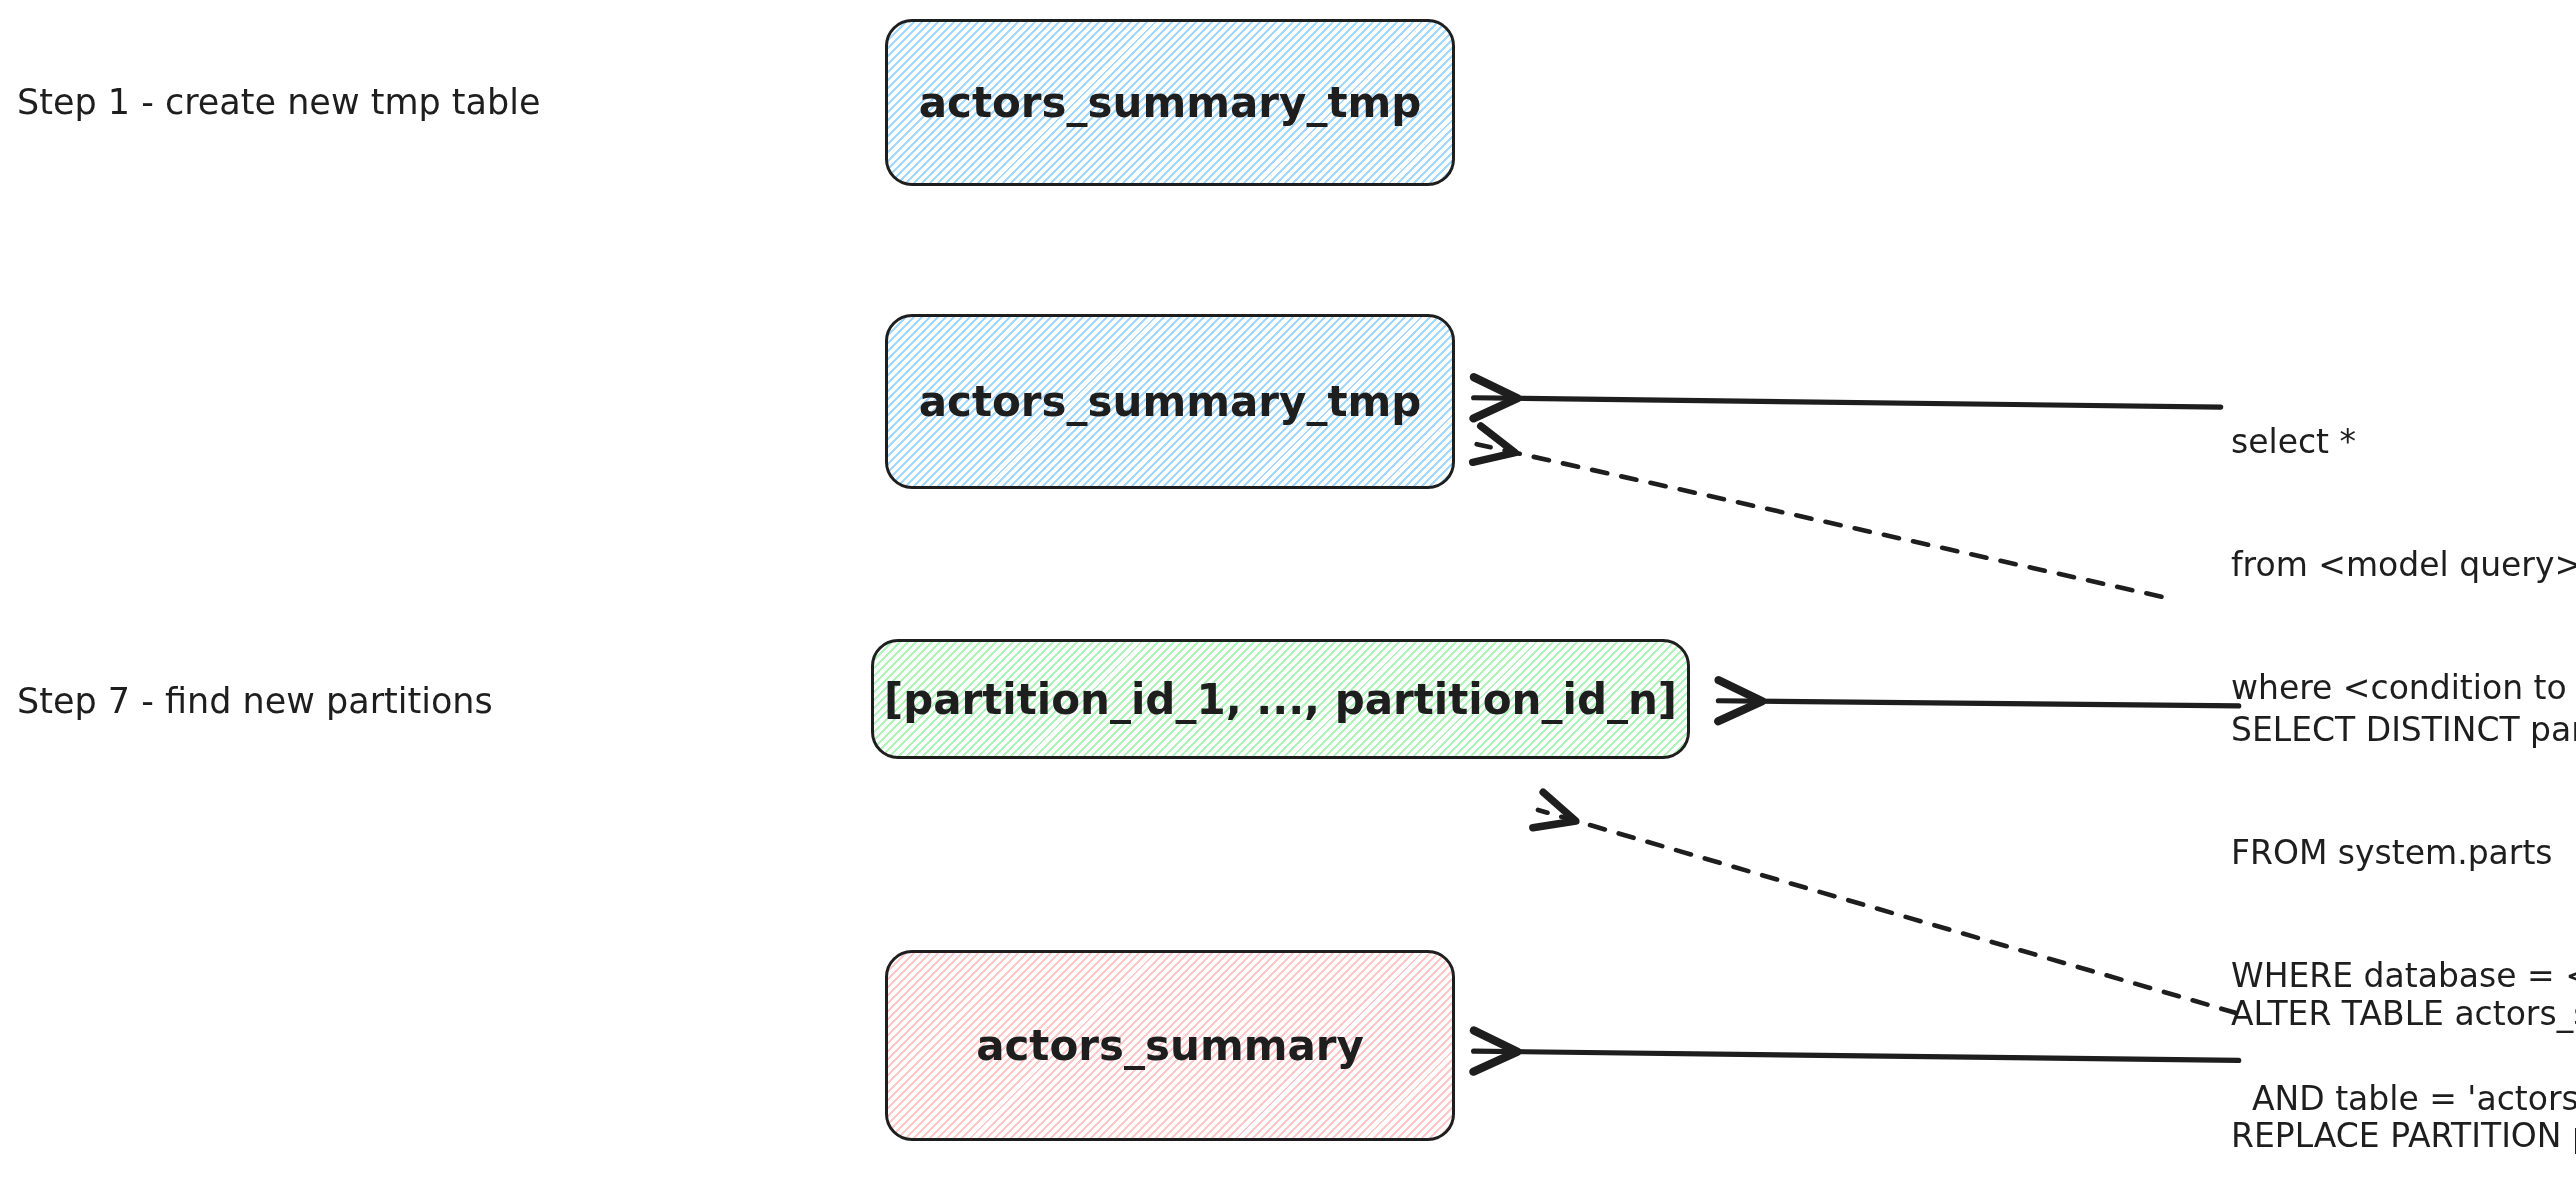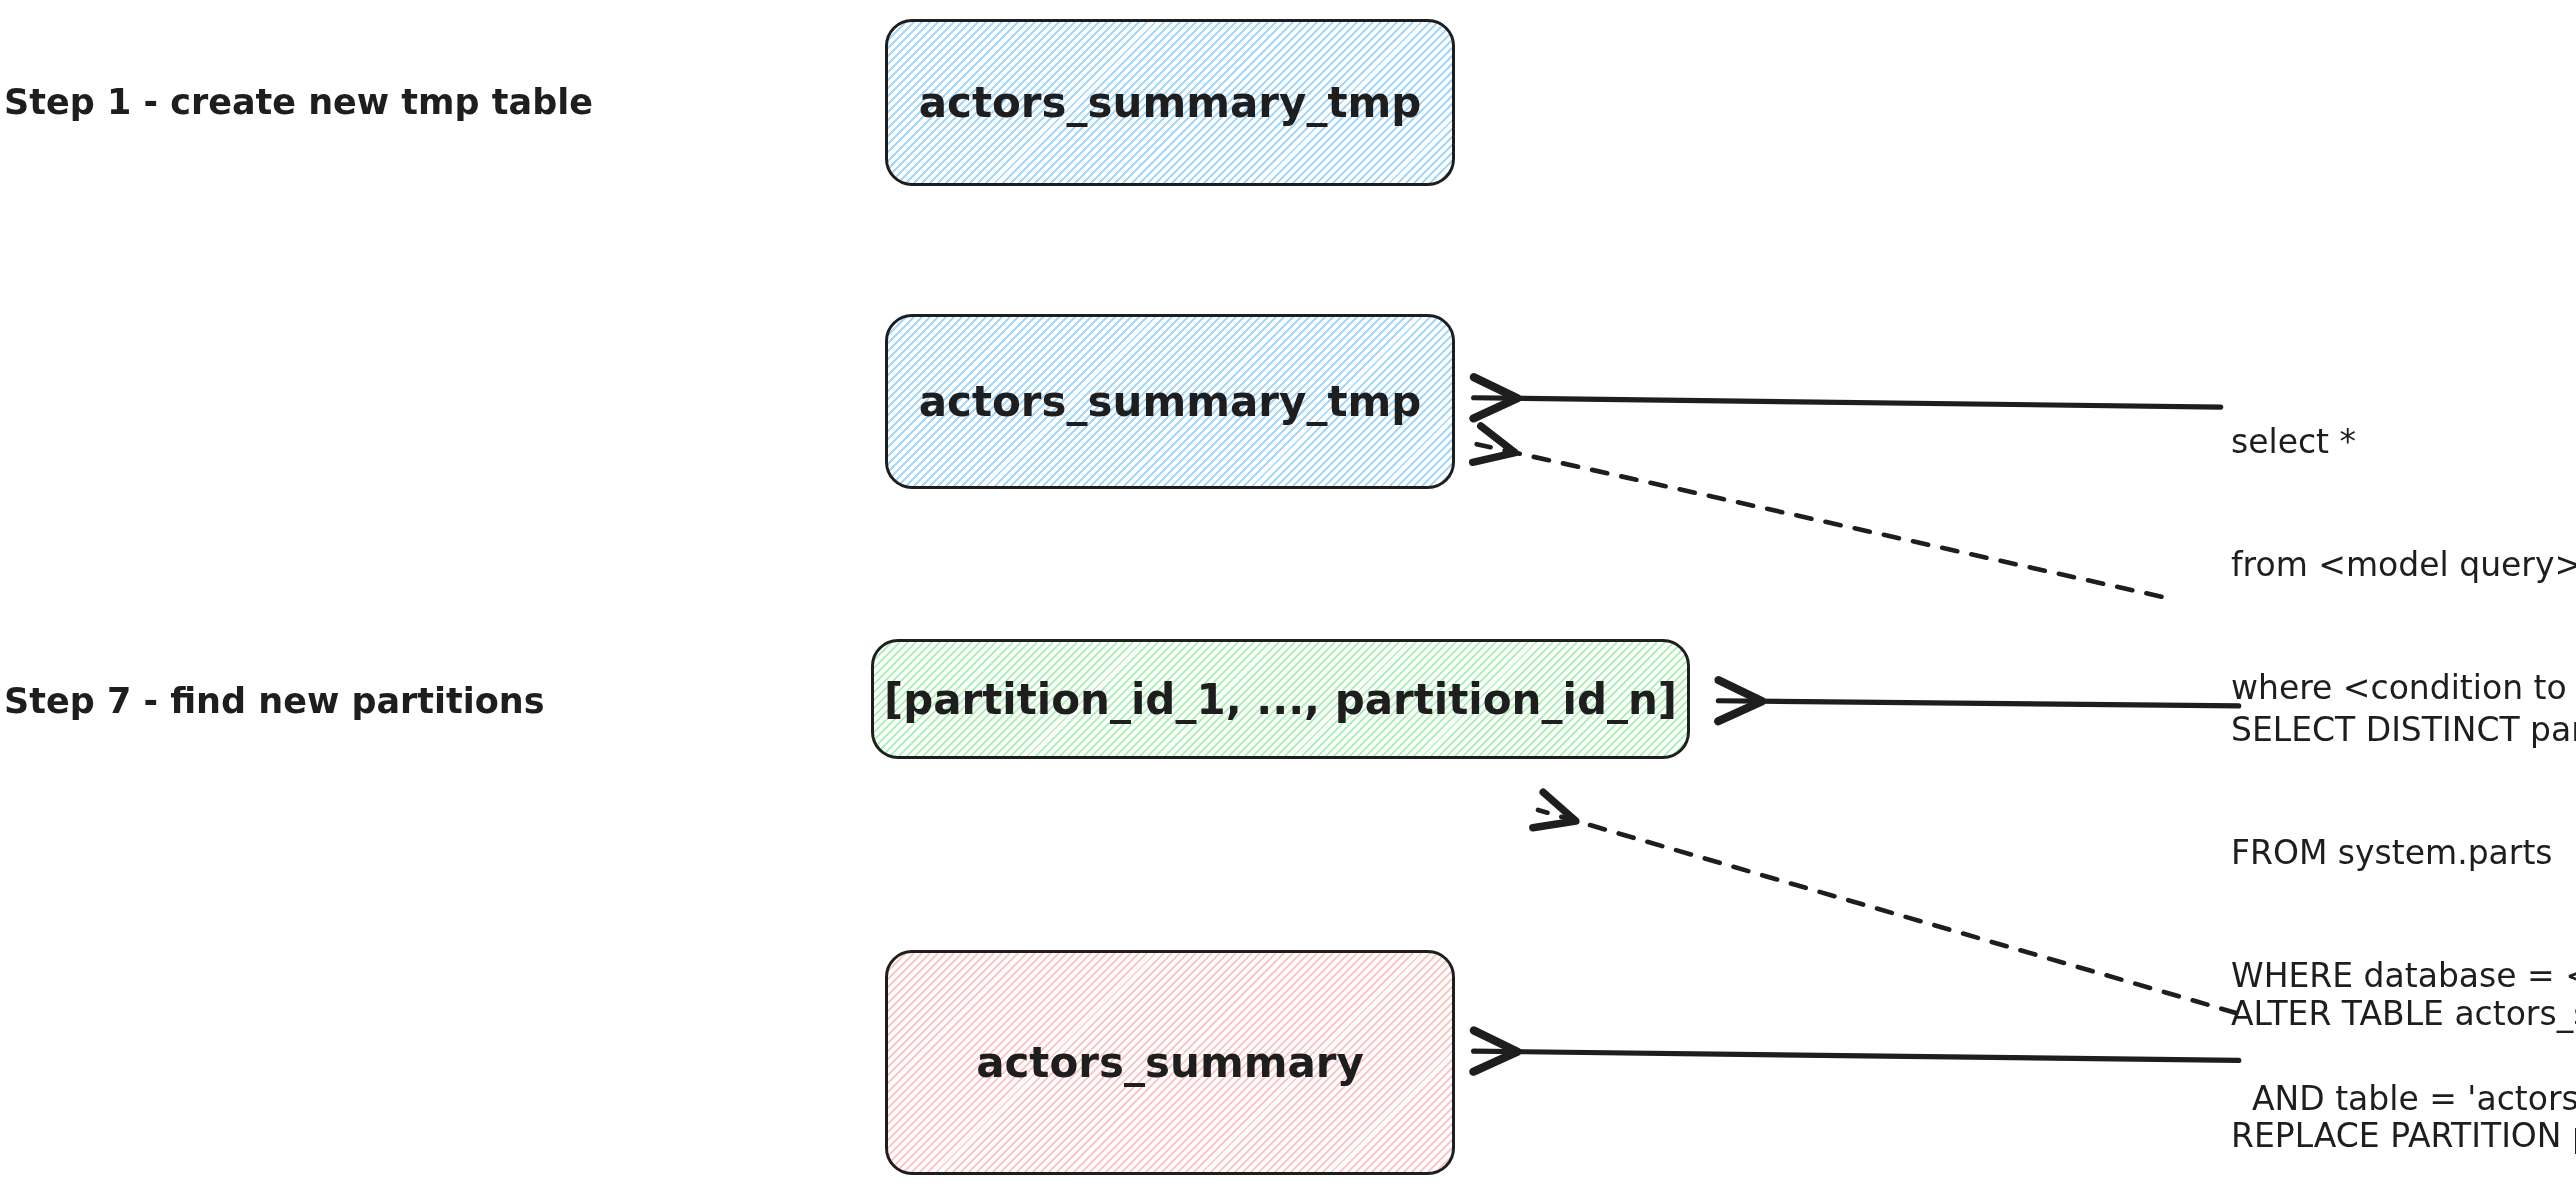--- a/index.html
+++ b/index.html
@@ -7,26 +7,25 @@
     position: relative;
     width: 3650px;
     height: 1199px;
     background: #ffffff;
     font-family: "DejaVu Sans", sans-serif;
     color: #1e1e1e;
     overflow: hidden;
   }
   .step-label {
     position: absolute;
-    left: 4px;
+    left: 17px;
     transform: translateY(-50%);
     font-size: 35px;
     white-space: nowrap;
     color: #1e1e1e;
-    font-weight: bold;
   }
   .node {
     position: absolute;
     box-sizing: border-box;
     display: flex;
     align-items: center;
     justify-content: center;
     border: 3.6px solid #1e1e1e;
     border-radius: 27px;
     font-size: 42px;
@@ -61,21 +60,21 @@
 
   <div class="node hatch-blue" style="left:885px; top:18.5px;   width:570px; height:167px;">
     <span>actors_summary_tmp</span>
   </div>
   <div class="node hatch-blue" style="left:885px; top:314px;  width:570px; height:175px;">
     <span>actors_summary_tmp</span>
   </div>
   <div class="node hatch-green" style="left:871px; top:639px; width:819px; height:120px;">
     <span>[partition_id_1, ..., partition_id_n]</span>
   </div>
-  <div class="node hatch-red" style="left:885px; top:950px; width:570px; height:225px;">
+  <div class="node hatch-red" style="left:885px; top:950px; width:570px; height:191px;">
     <span>actors_summary</span>
   </div>
 
   <div class="sql" style="left:2231px; top:341px;">
     <div>select *</div>
     <div>from &lt;model query&gt;</div>
     <div>where &lt;condition to identify new&gt;</div>
   </div>
 
   <div class="sql" style="left:2231px; top:629px;">

